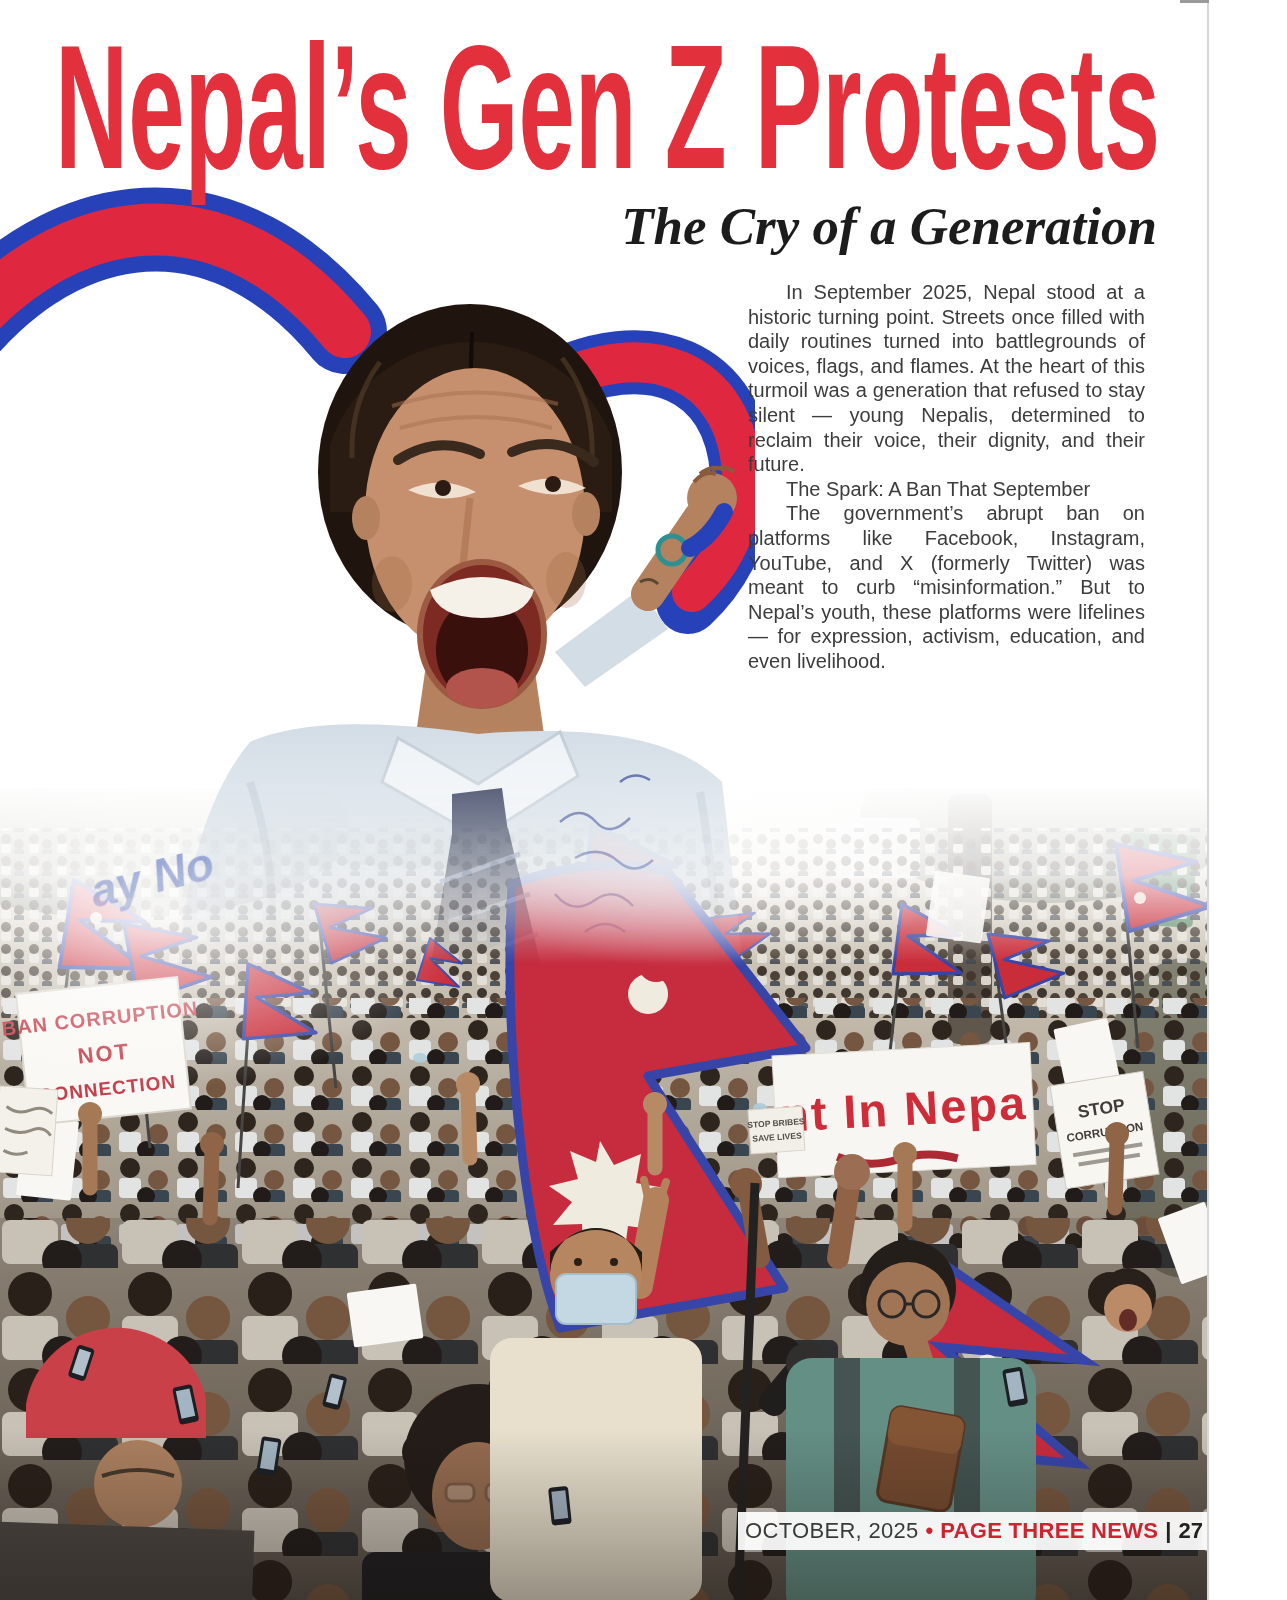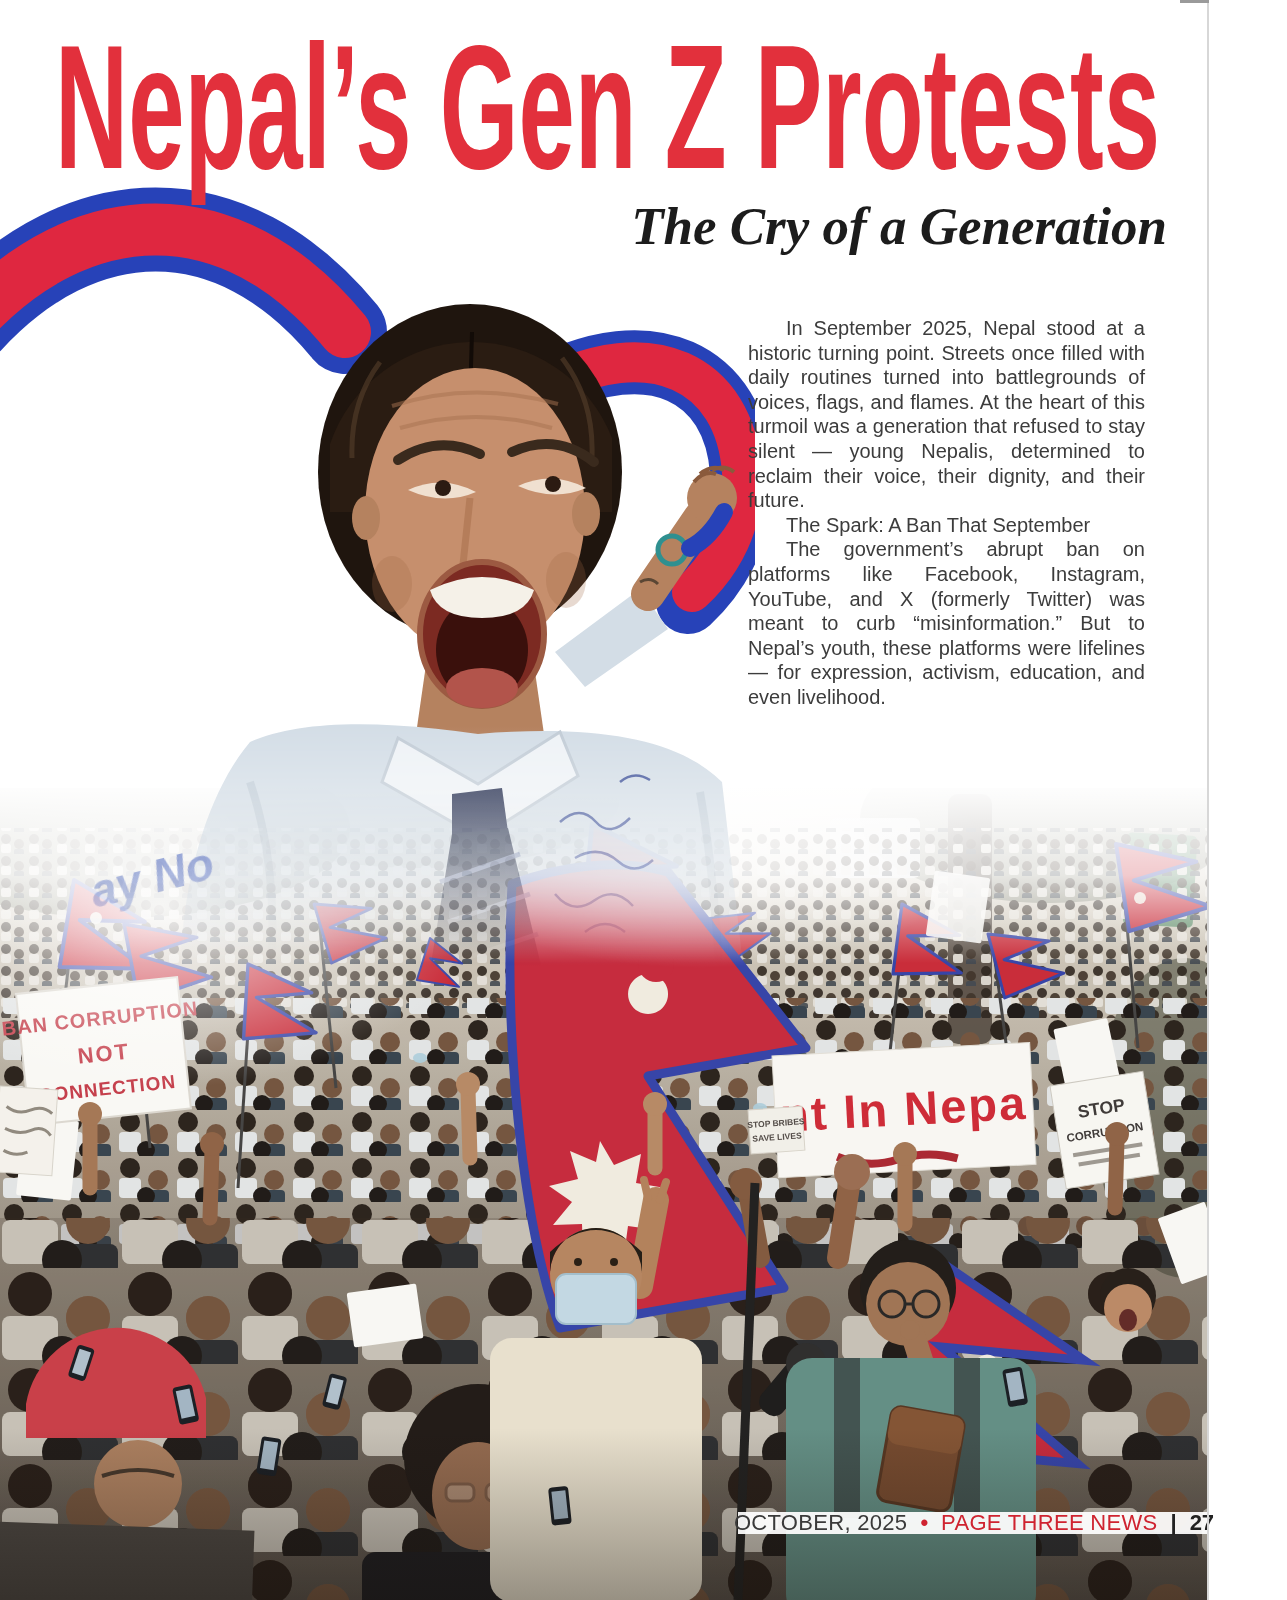--- a/index.html
+++ b/index.html
@@ -16,39 +16,39 @@
   .page-edge-right{position:absolute;left:1207px;top:0;width:2px;height:1600px;background:#d7d7d7;z-index:60;}
   .page-edge-tick{position:absolute;left:1180px;top:0;width:29px;height:3px;background:#9a9a9a;z-index:61;}
 
   .headline-svg{position:absolute;left:0;top:30px;z-index:30;}
   .headline-text{
     fill:var(--accent-red);
     font-family:"Liberation Sans",sans-serif;
     font-weight:bold;
   }
   .subtitle{
-    position:absolute;right:120px;top:196px;z-index:30;
+    position:absolute;right:130px;top:196px;z-index:30;
     font-family:"Liberation Serif",serif;font-style:italic;font-weight:bold;
     font-size:53px;color:#1c1c1c;white-space:nowrap;
   }
   .article-col{
     position:absolute;left:748px;top:280px;width:397px;z-index:30;
-    font-size:20px;line-height:24.6px;text-align:justify;color:var(--body-text);margin-top:36px;
+    font-size:20px;line-height:24.6px;text-align:justify;color:var(--body-text);
   }
   .article-col p{margin:0;text-indent:38px;}
 
   .footer-band{
-    position:absolute;left:738px;top:1512px;width:472px;height:22px;z-index:40;
+    position:absolute;left:738px;top:1512px;width:472px;height:38px;z-index:40;
     background:rgba(255,255,255,0.93);
-    display:flex;align-items:center;justify-content:center;gap:13px;
+    display:flex;align-items:center;justify-content:center;gap:7px;
     font-size:22px;white-space:nowrap;
   }
   .footer-date{color:#3a3a3a;font-weight:400;letter-spacing:.3px;}
   .footer-sep{color:var(--footer-red);font-weight:bold;}
-  .footer-pub{color:var(--footer-red);font-weight:normal;letter-spacing:.3px;}
+  .footer-pub{color:var(--footer-red);font-weight:bold;letter-spacing:.3px;}
   .footer-div{color:#222;font-weight:bold;}
   .footer-num{color:#222;font-weight:bold;}
 
   .crowd-photo{position:absolute;left:0;top:788px;z-index:10;}
   .girl-photo{position:absolute;left:0;top:182px;z-index:20;}
 </style>
 </head>
 <body>
 
 <div class="page">

